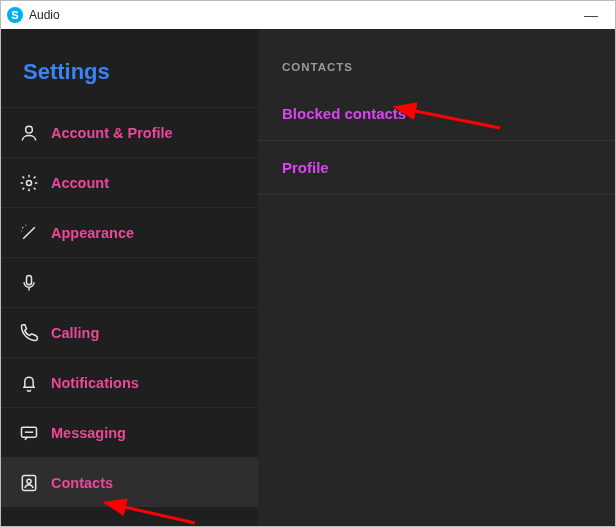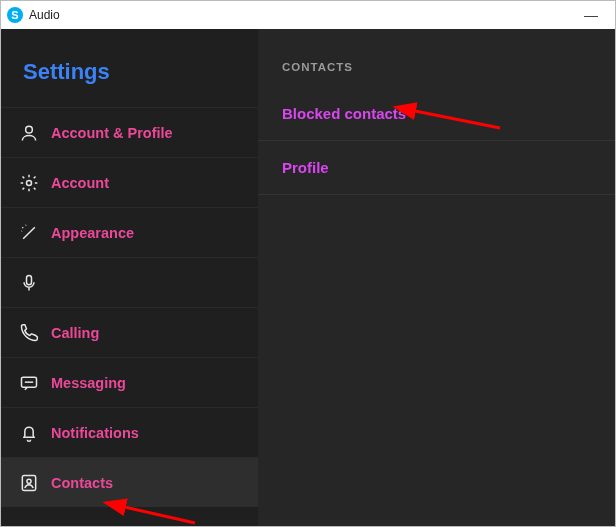--- a/index.html
+++ b/index.html
@@ -83,36 +83,36 @@
           <svg width="20" height="20" viewBox="0 0 24 24" fill="none" stroke="currentColor" stroke-width="1.8">
             <path d="M22 17v2a2 2 0 0 1-2 2c-9 0-17-8-17-17A2 2 0 0 1 5 2h2l2 5-2 2c1 3 3 5 6 6l2-2 5 2z"></path>
           </svg>
         </span>
         <span>Calling</span>
       </div>
 
       <div class="nav-item">
         <span class="icon-wrap">
           <svg width="20" height="20" viewBox="0 0 24 24" fill="none" stroke="currentColor" stroke-width="1.8">
+            <path d="M6 17h12l-1-2V10a5 5 0 0 0-10 0v5l-1 2z"></path>
+              <path d="M10 20a2 2 0 0 0 4 0"></path>
+          </svg>
+        </span>
+        <span>Notifications</span>
+      </div>
+
+      <div class="nav-item">
+        <span class="icon-wrap">
+          <svg width="20" height="20" viewBox="0 0 24 24" fill="none" stroke="currentColor" stroke-width="1.8">
             <rect x="3" y="5" width="18" height="12" rx="2"></rect>
               <path d="M7 20l3-3"></path>
             <path d="M7 11h10"></path>
           </svg>
         </span>
         <span>Messaging</span>
-      </div>
-
-      <div class="nav-item">
-        <span class="icon-wrap">
-          <svg width="20" height="20" viewBox="0 0 24 24" fill="none" stroke="currentColor" stroke-width="1.8">
-            <path d="M6 17h12l-1-2V10a5 5 0 0 0-10 0v5l-1 2z"></path>
-              <path d="M10 20a2 2 0 0 0 4 0"></path>
-          </svg>
-        </span>
-        <span>Notifications</span>
       </div>
 
       <div class="nav-item active">
         <span class="icon-wrap">
           <svg width="20" height="20" viewBox="0 0 24 24" fill="none" stroke="currentColor" stroke-width="1.8">
             <rect x="4" y="3" width="16" height="18" rx="2"></rect>
             <circle cx="12" cy="10" r="2.5"></circle>
               <path d="M7 18c1-3 3.5-4 5-4s4 1 5 4"></path>
           </svg>
         </span>

